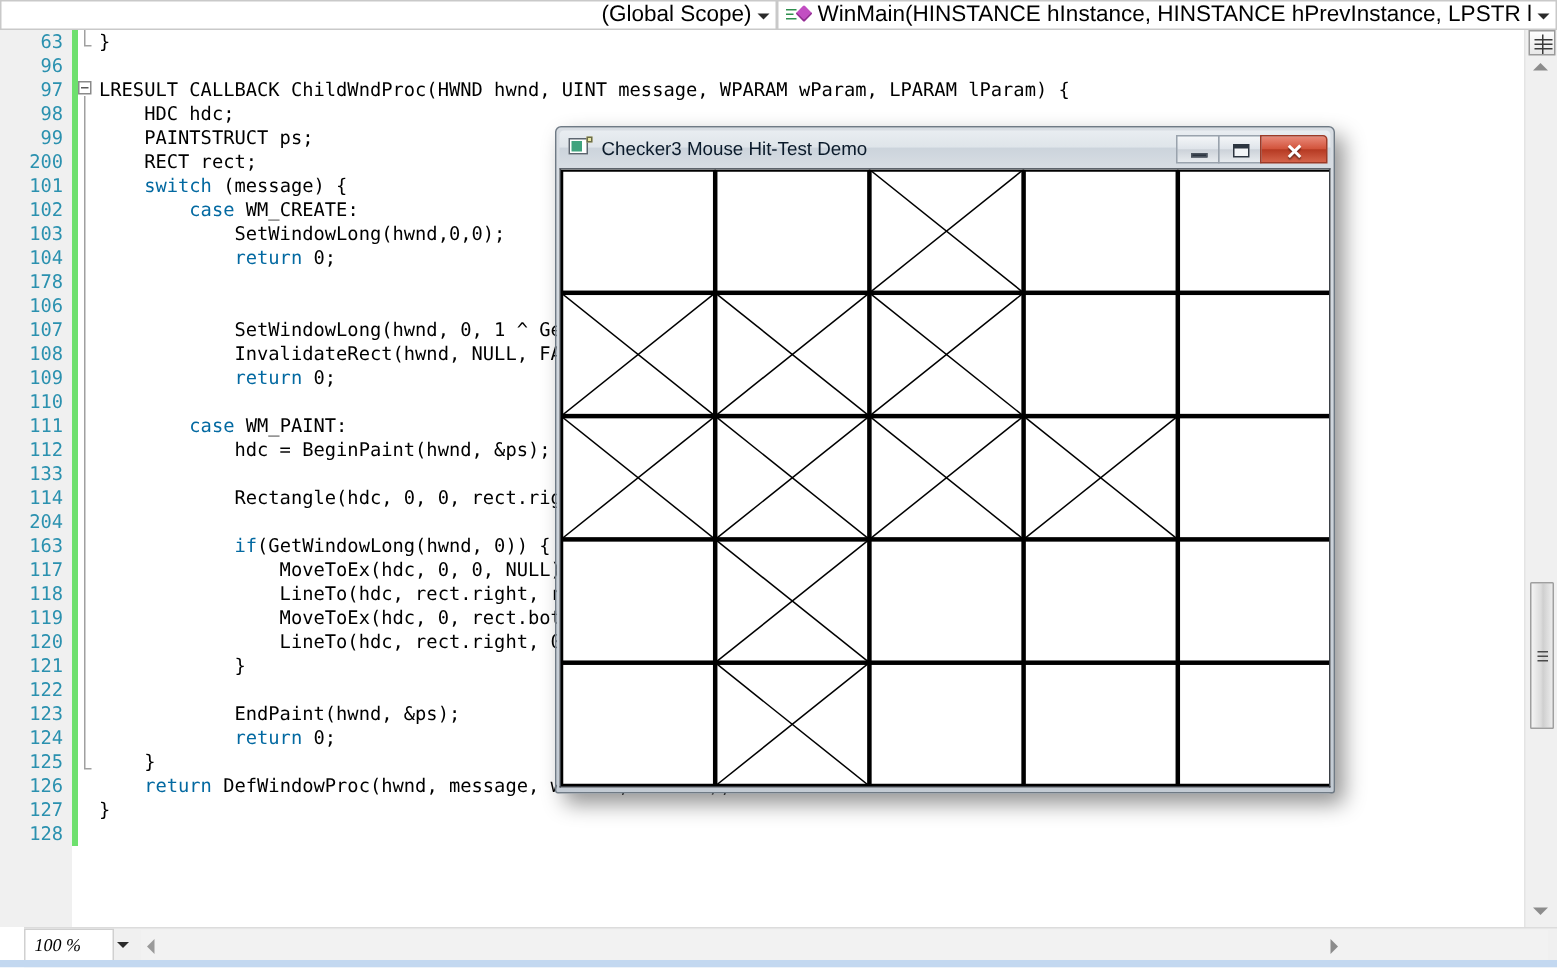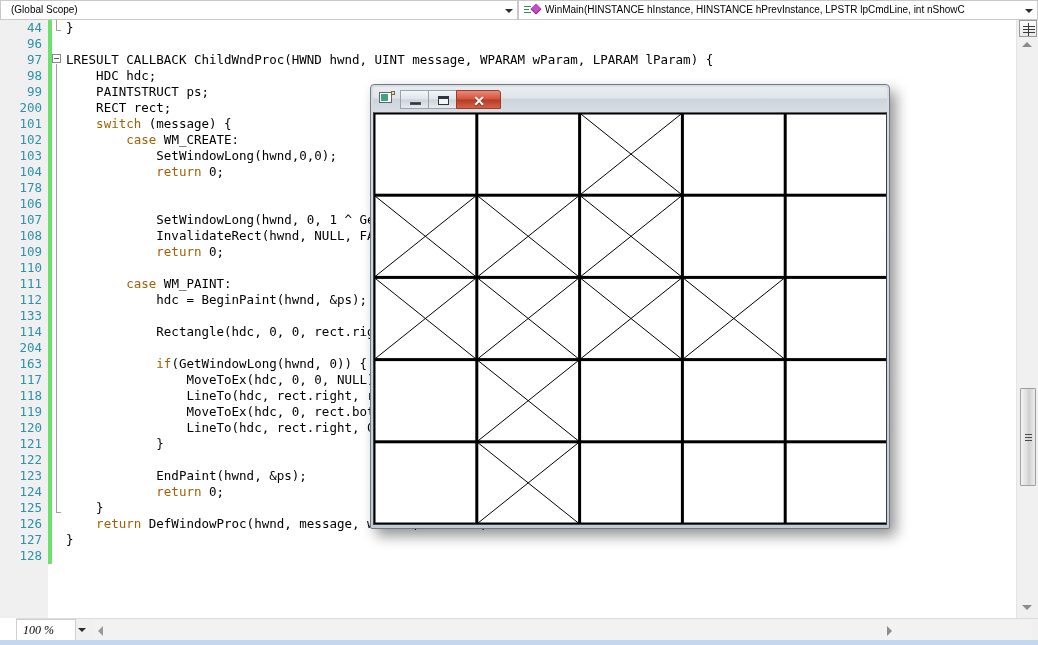--- a/index.html
+++ b/index.html
@@ -36,22 +36,23 @@
     overflow: hidden;
     white-space: nowrap;
   }
   .navcombo.scope { width: 518px; padding-left: 10px; }
   .navcombo.member { width: 520px; padding-left: 4px; }
   .navcombo .label {
     overflow: hidden;
     text-overflow: clip;
     white-space: nowrap;
     flex: 1;
-    font-size: 10px;
+    font-size: 15px;
     line-height: 18px;
+    text-align: right;
   }
   .combo-arrow {
     width: 16px; height: 18px;
     flex: 0 0 16px;
     position: relative;
   }
   .combo-arrow::after {
     content: "";
     position: absolute;
     left: 4px; top: 8px;
@@ -129,21 +130,21 @@
     background: #6ee06e;
   }
   .codetext {
     padding-left: 14px;
     color: #000000;
     white-space: pre;
     font-family: "DejaVu Sans Mono", "Liberation Mono", monospace;
     font-size: 12.5px;
     position: relative;
   }
-  .kw  { color: #a16207; }
+  .kw  { color: #0369a1; }
 
   
   .outline {
     position: absolute;
     left: 52px; top: 0;
     width: 18px; height: 598px;
     pointer-events: none;
   }
   .collapse-box {
     position: absolute;
@@ -421,21 +422,21 @@
         <span class="diamond"></span>
       </span>
       <span class="label">WinMain(HINSTANCE hInstance, HINSTANCE hPrevInstance, LPSTR lpCmdLine, int nShowC</span>
       <span class="combo-arrow"></span>
     </div>
   </div>
 
   <div class="editor">
     <div class="gutter-bg"></div>
     <div class="code-area" id="code-area">
-        <div class="line"><span class="lineno">44</span><span class="changebar"></span><span class="codetext">}</span></div>
+        <div class="line"><span class="lineno">63</span><span class="changebar"></span><span class="codetext">}</span></div>
         <div class="line"><span class="lineno">96</span><span class="changebar"></span><span class="codetext"></span></div>
         <div class="line"><span class="lineno">97</span><span class="changebar"></span><span class="codetext">LRESULT CALLBACK ChildWndProc(HWND hwnd, UINT message, WPARAM wParam, LPARAM lParam) {</span></div>
         <div class="line"><span class="lineno">98</span><span class="changebar"></span><span class="codetext">    HDC hdc;</span></div>
         <div class="line"><span class="lineno">99</span><span class="changebar"></span><span class="codetext">    PAINTSTRUCT ps;</span></div>
         <div class="line"><span class="lineno">200</span><span class="changebar"></span><span class="codetext">    RECT rect;</span></div>
         <div class="line"><span class="lineno">101</span><span class="changebar"></span><span class="codetext">    <span class="kw">switch</span> (message) {</span></div>
         <div class="line"><span class="lineno">102</span><span class="changebar"></span><span class="codetext">        <span class="kw">case</span> WM_CREATE:</span></div>
         <div class="line"><span class="lineno">103</span><span class="changebar"></span><span class="codetext">            SetWindowLong(hwnd,0,0);</span></div>
         <div class="line"><span class="lineno">104</span><span class="changebar"></span><span class="codetext">            <span class="kw">return</span> 0;</span></div>
         <div class="line"><span class="lineno">178</span><span class="changebar"></span><span class="codetext"></span></div>
@@ -486,20 +487,21 @@
     <div class="vs-down"></div>
   </div>
 
   <div class="demo-shadow"></div>
   <div class="demo-window">
     <div class="demo-titlebar">
       <span class="demo-appicon">
         <span class="screen"></span>
           <span class="dot"></span>
       </span>
+      <span class="demo-title">Checker3 Mouse Hit-Test Demo</span>
       <span class="caption-btns">
         <span class="capbtn min">
             <span class="min-g"></span>
           </span>
         <span class="capbtn max">
             <span class="max-g"></span>
           </span>
         <span class="capbtn close">
           <span class="x-g">✕</span>
         </span>

